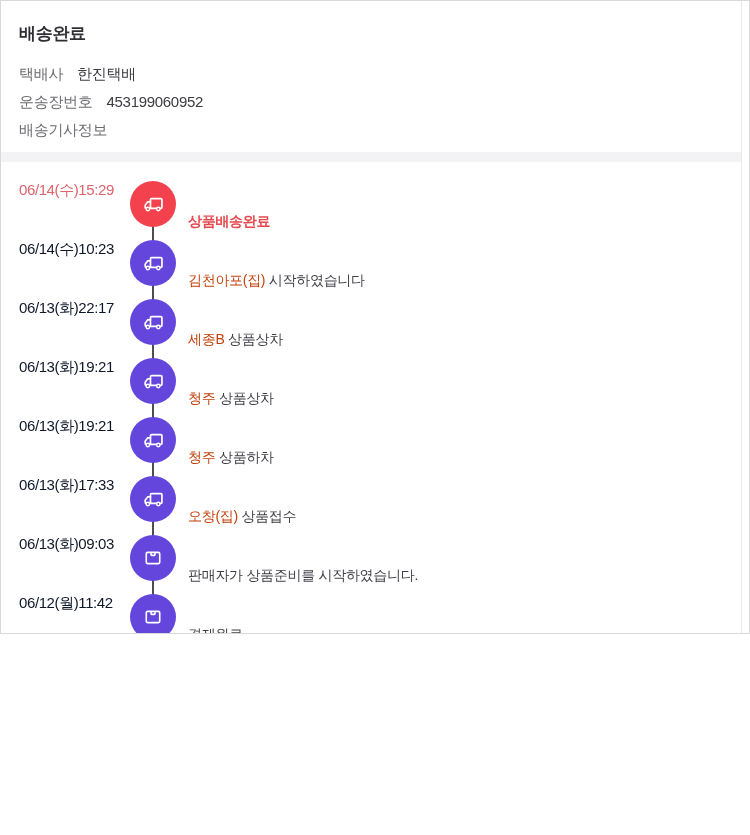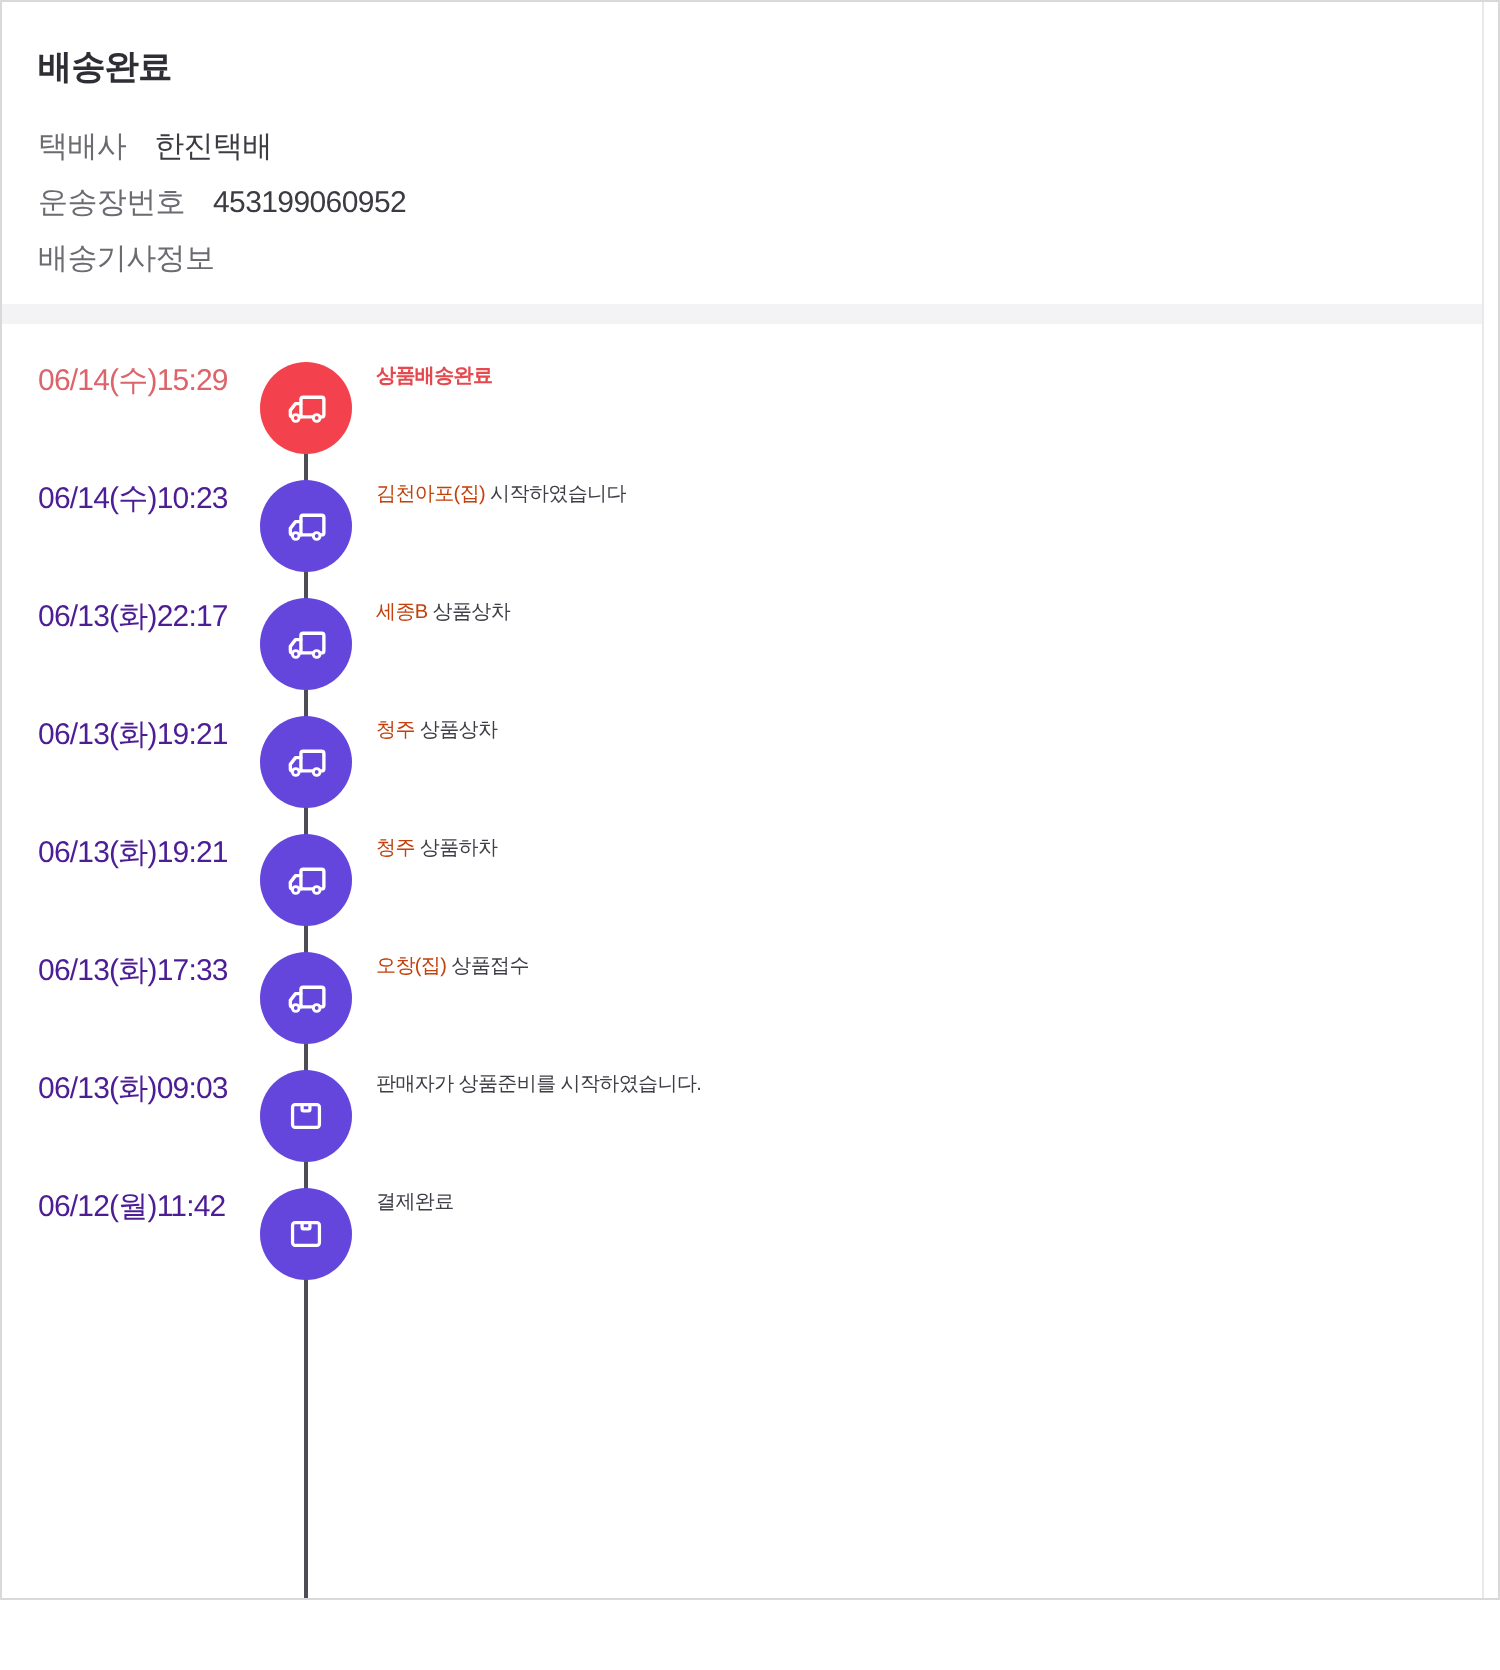--- a/index.html
+++ b/index.html
@@ -4,21 +4,21 @@
 <style>
   * { box-sizing: border-box; }
   html, body { margin: 0; padding: 0; }
   body {
     font-family: "Liberation Sans", "DejaVu Sans", sans-serif;
     background: #ffffff;
   }
   .page {
     position: relative;
     width: 750px;
-    height: 800px;
+    height: 634px;
     background: #ffffff;
     border: 1px solid #d9d9d9;
     overflow: hidden;
   }
   .right-line {
     position: absolute;
     top: 0; bottom: 0;
     left: 740px;
     width: 1px;
     background: #e9e9eb;
@@ -48,40 +48,41 @@
     position: absolute;
     left: 151px; top: 29px;
     width: 2px; height: 593px;
     background: #4d4d56;
   }
   .t-row { position: relative; height: 59px; display: flex; align-items: flex-start; }
   .t-date {
     margin-left: 18px;
     width: 104px;
     font-size: 15px;
-    color: #4c1d95;
+    color: #0f172a;
     letter-spacing: -0.4px;
     white-space: nowrap;
   }
   .t-node { width: 60px; display: flex; justify-content: center; }
   .t-circle {
     width: 46px; height: 46px;
     border-radius: 50%;
     display: flex; align-items: center; justify-content: center;
   }
   .t-circle.purple { background: #6546dd; }
   .t-circle.red    { background: #f3424d; }
   .purple .wheel { fill: #6546dd; }
   .red .wheel    { fill: #f3424d; }
   .t-text {
     margin-left: 5px;
-    font-size: 10px;
+    font-size: 14px;
     color: #3e3e46;
     letter-spacing: -0.3px;
     white-space: nowrap;
+    margin-top: 32px;
   }
   .t-loc { color: #c2410c; }
   .t-row.highlight .t-date { color: #dc646a; }
   .t-row.highlight .t-text { color: #e5484d; font-weight: bold; }
 </style>
 </head>
 <body>
 
 <div class="page">
 

